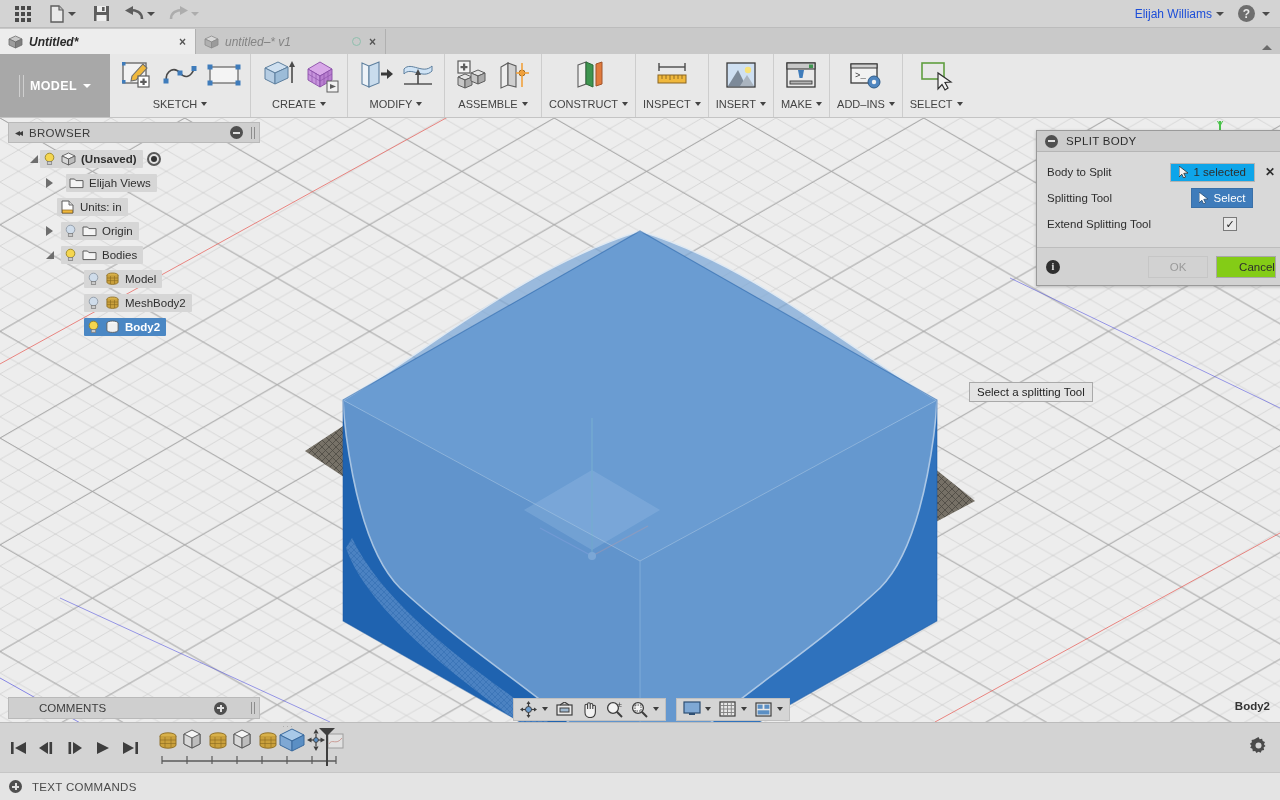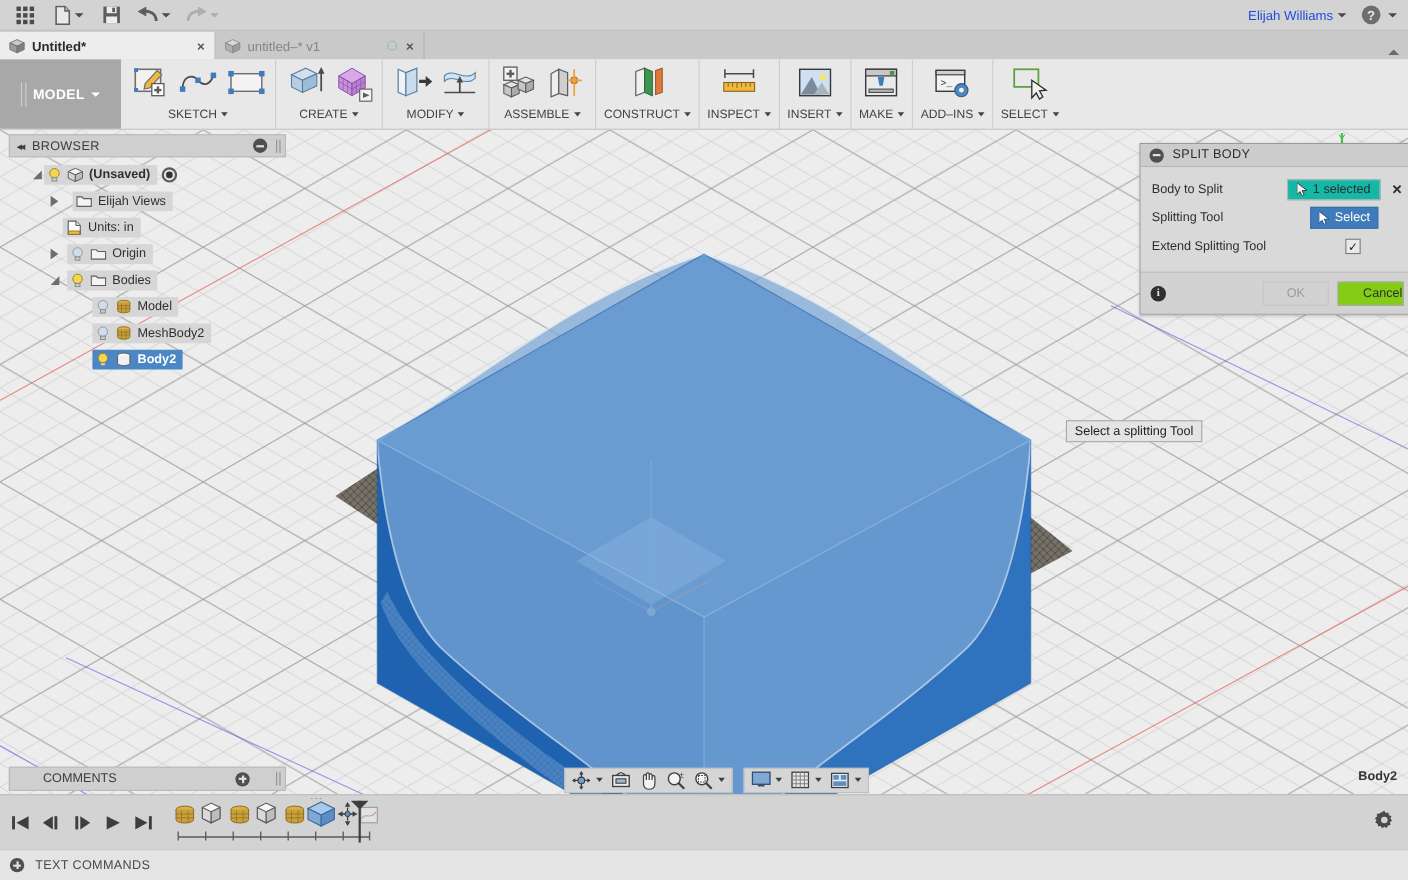--- a/index.html
+++ b/index.html
@@ -45,21 +45,21 @@
     display: flex; align-items: flex-end;
   }
   .doctab {
     height: 25px; display: flex; align-items: center; gap: 6px;
     padding: 0 7px 0 8px; font-size: 12px;
     border-right: 1px solid #b0b0b0;
     position: relative;
   }
   .doctab.active { background: #ededed; color: #2b2b2b; font-weight: bold; min-width: 196px; }
   .doctab.inactive { background: #c9c9c9; color: #858585; min-width: 190px; }
-  .doctab .tlabel { flex: 1; }
+  .doctab .tlabel { flex: 1; font-style: italic; }
   .tab-x { font-size: 12px; color: #555; font-weight: bold; cursor: default; padding: 0 2px; }
   .tab-o { width: 9px; height: 9px; border: 1.6px solid #8fbfae; border-radius: 50%; }
   .tab-collapse {
     margin-left: auto; margin-right: 8px; margin-bottom: 4px;
     width: 0; height: 0; border-left: 5px solid transparent; border-right: 5px solid transparent;
     border-bottom: 5px solid #6a6a6a;
   }
   .cubeicon { width: 15px; height: 14px; position: relative; flex: 0 0 auto; }
 
   
@@ -137,21 +137,21 @@
   }
   .dlg-head {
     height: 21px; background: #cccccc; border-bottom: 1px solid #b5b5b5;
     display: flex; align-items: center; gap: 8px; padding: 0 8px;
     letter-spacing: .3px;
   }
   .dlg-body { padding: 7px 10px 10px 10px; background: #d9d9d9; }
   .dlg-row { display: flex; align-items: center; height: 26px; }
   .dlg-label { flex: 1; }
   .sel-chip {
-    background: #14b8a6; border: 1px solid #b4b4b4; height: 19px; min-width: 78px;
+    background: #0ea5e9; border: 1px solid #b4b4b4; height: 19px; min-width: 78px;
     display: flex; align-items: center; gap: 5px; padding: 0 8px; font-size: 11.5px;
   }
   .sel-btn {
     background: #3f7cbb; color: #fff; height: 20px; min-width: 62px;
     display: flex; align-items: center; justify-content: center; gap: 5px;
     font-size: 11.5px; border: 1px solid #3a70a8;
   }
   .arrowcur { width: 10px; height: 12px; flex: 0 0 auto; }
   .dlg-x { margin-left: 10px; font-size: 12px; font-weight: bold; color: #2e2e2e; }
   .chk {

